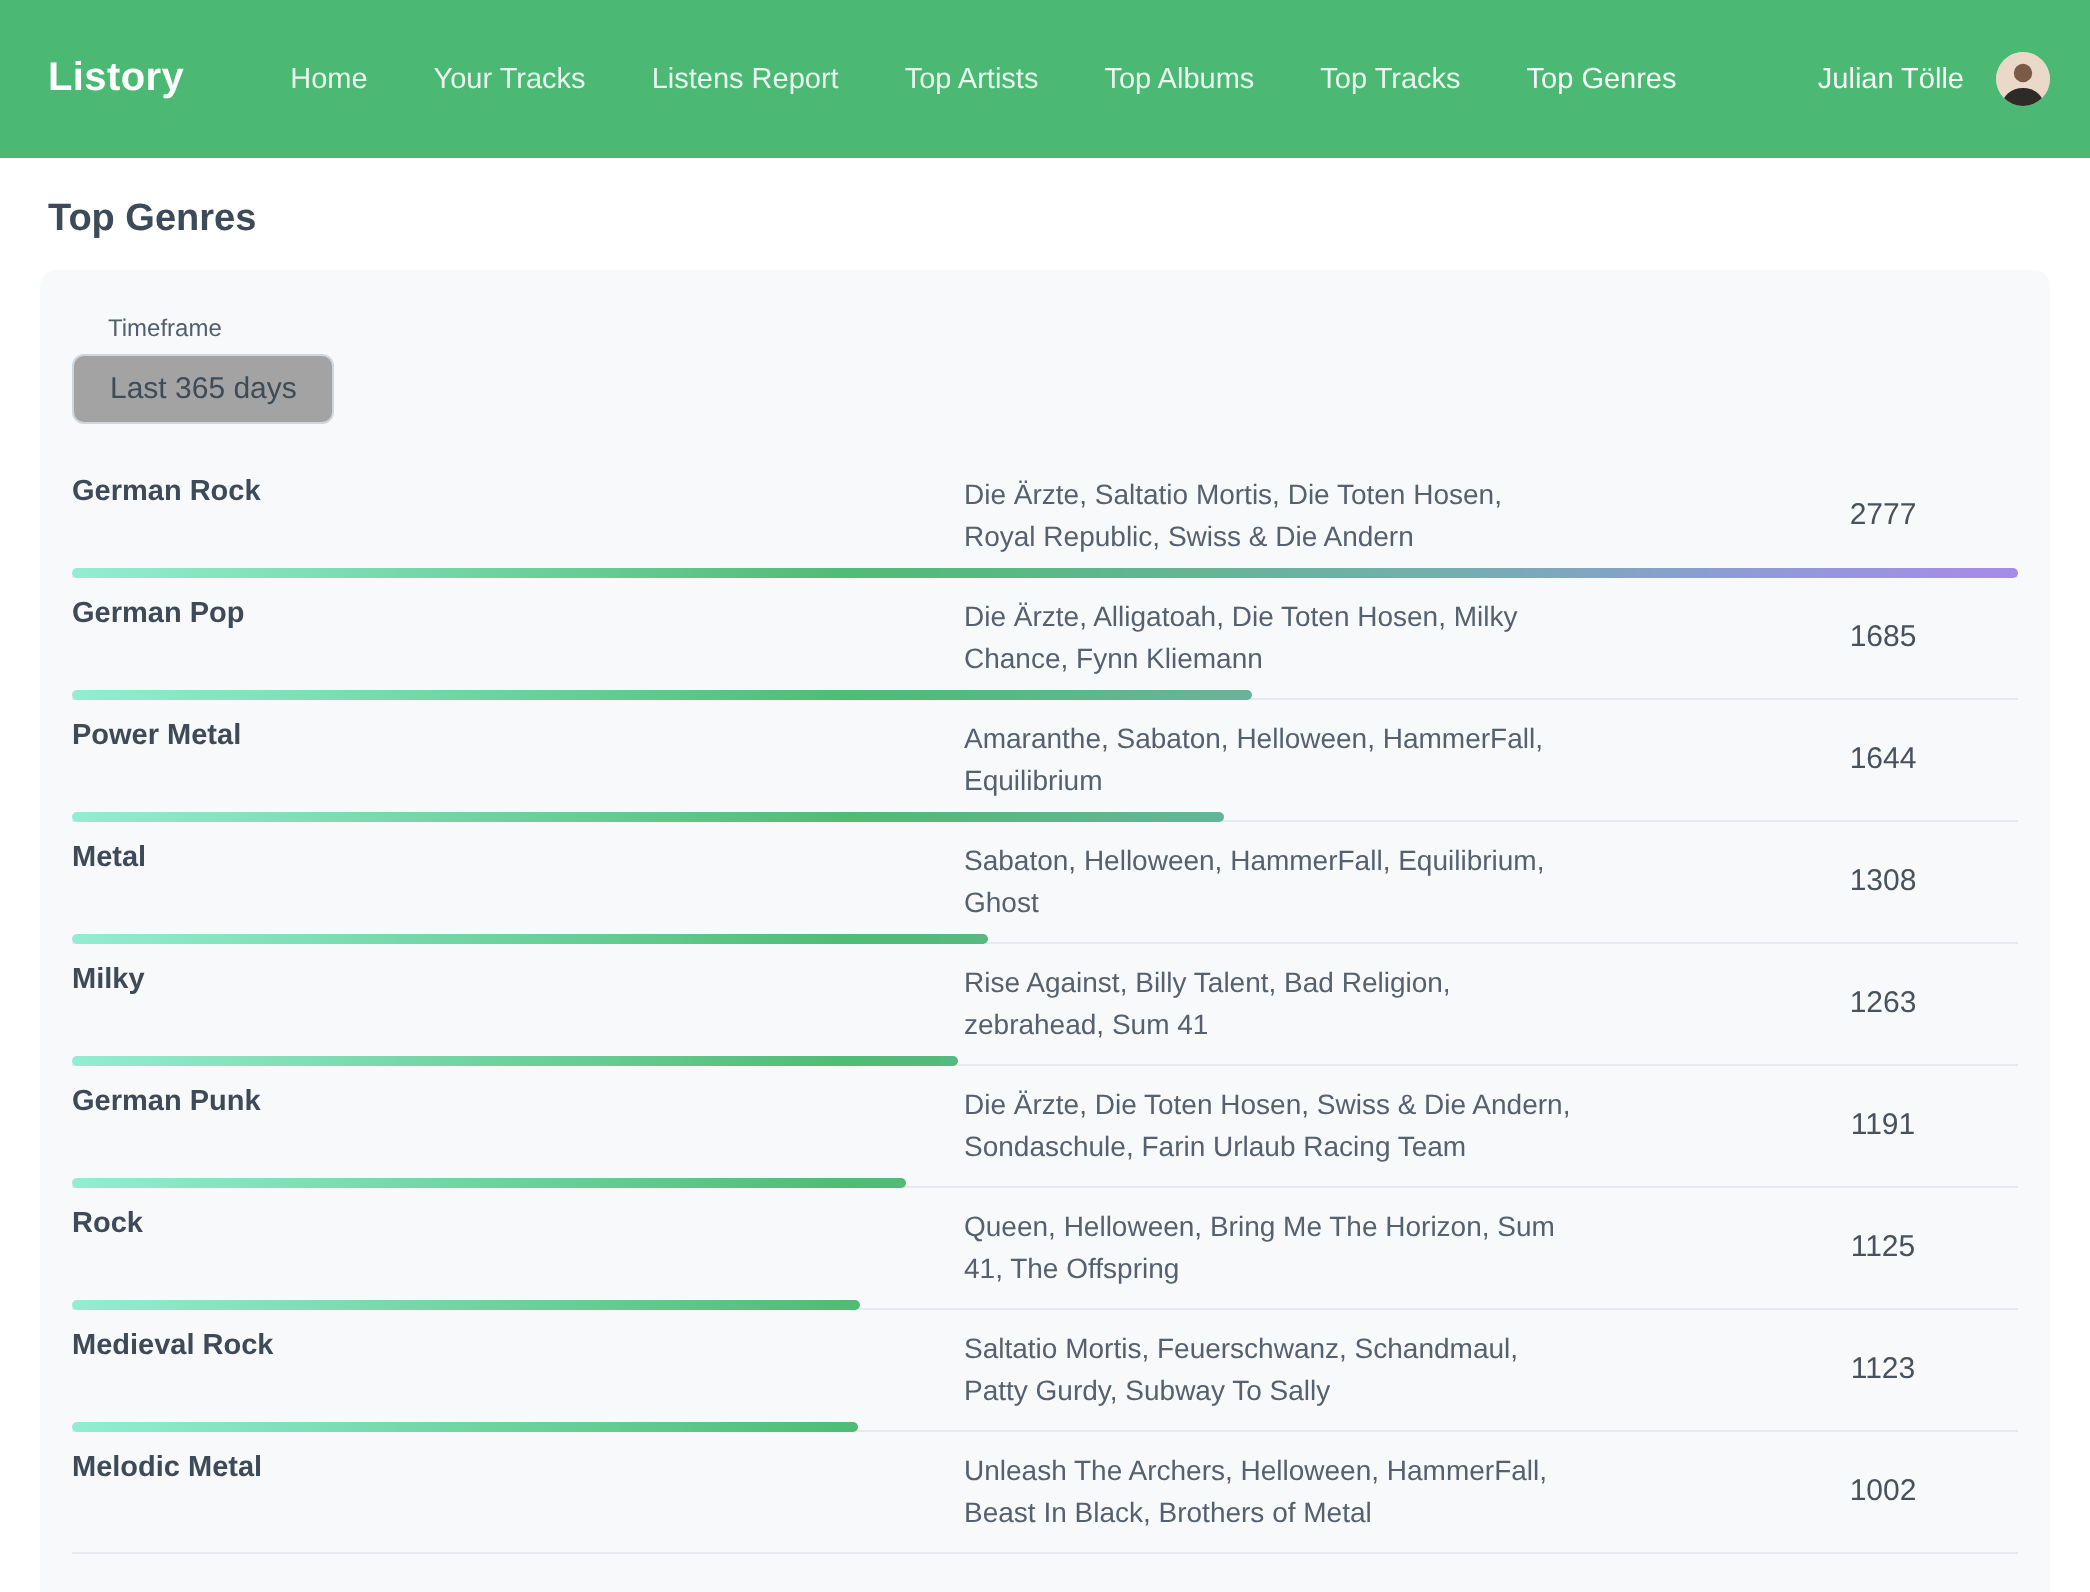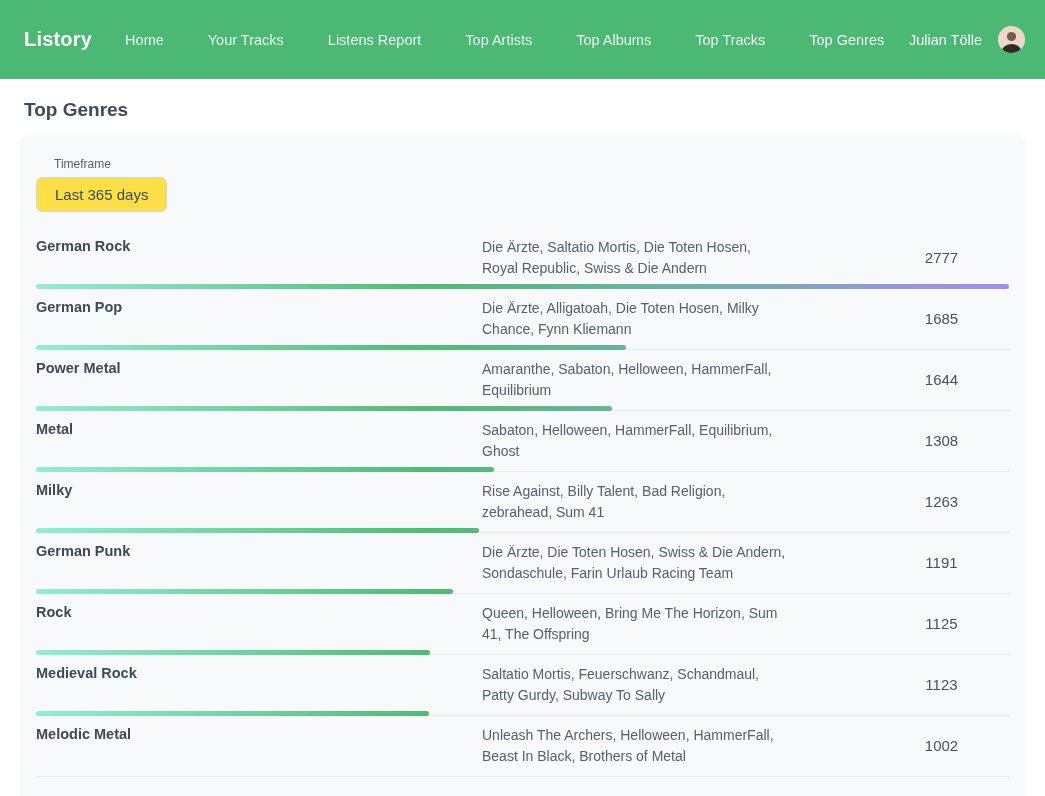--- a/index.html
+++ b/index.html
@@ -3,37 +3,37 @@
 <meta charset="utf-8">
 <style>
   * { margin:0; padding:0; box-sizing:border-box; }
   html,body { width:1045px; height:796px; overflow:hidden; background:#fff;
               font-family:"Liberation Sans", sans-serif; }
 
   
   .topbar { height:79px; background:#4bb974; display:flex; align-items:center;
             padding:0 20px 0 24px; color:#fff; }
   .logo { font-size:20px; font-weight:700; letter-spacing:.2px; color:#fff; }
-  .nav { display:flex; gap:44px; margin-left:33px; flex:1; }
+  .nav { display:flex; gap:33px; margin-left:53px; flex:1; }
   .nav a { color:rgba(255,255,255,.88); text-decoration:none; font-size:14.5px; cursor:pointer; }
   .nav a.active { color:rgba(255,255,255,.95); }
   .userbox { display:flex; align-items:center; gap:16px; }
   .username { font-size:14.5px; color:rgba(255,255,255,.95); }
   .avatar { width:27px; height:27px; border-radius:50%; background:#e9d6c6; overflow:hidden;
             display:flex; align-items:flex-end; justify-content:center; }
   .avatar svg { display:block; }
 
   
   .page-title { font-size:19px; font-weight:700; color:#3d4a59; margin:20px 0 14px 24px; }
 
   .card { margin:0 20px; background:#f7f9fb; border-radius:8px 8px 0 0;
           padding:16px 16px 0 16px; height:700px; }
 
   .tf-label { font-size:12px; color:#515f6e; margin:6px 0 6px 18px; }
-  .tf-select { display:inline-block; background:#fde047; border:1px solid #cfd6dd; border-radius:6px;
+  .tf-select { display:inline-block; background:#a3a3a3; border:1px solid #cfd6dd; border-radius:6px;
                padding:8px 18px; font-size:15px; color:#3e4c59; cursor:pointer;
                font-family:"Liberation Sans", sans-serif; }
 
   
   .table { margin-top:16px; }
   .row { position:relative; display:grid; grid-template-columns:446px 392px 1fr;
          border-bottom:1px solid #e6eaee; padding:8px 0 9px 0; min-height:52px; }
   .cell.genre { font-size:14.5px; font-weight:700; color:#3e4a57; padding-top:2px; }
   .cell.artists { font-size:14px; color:#55616e; line-height:1.5; max-width:305px; padding-top:1px; }
   .cell.count { font-size:15px; color:#47525e; display:flex; align-items:center; justify-content:center; }

